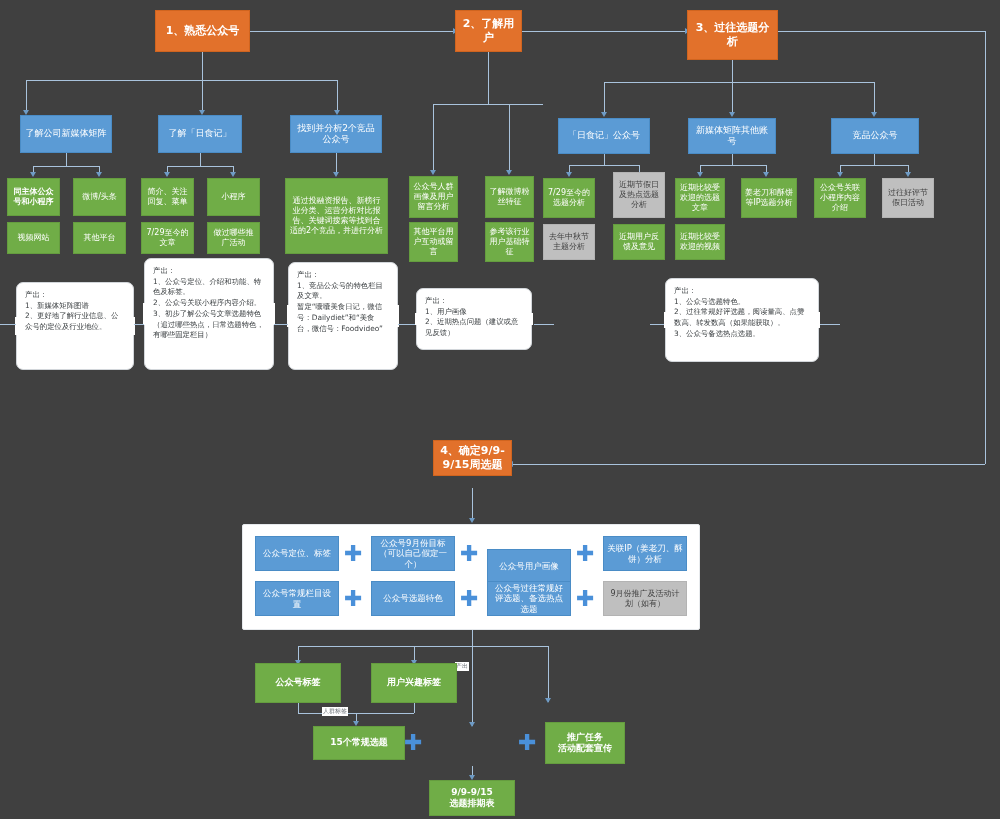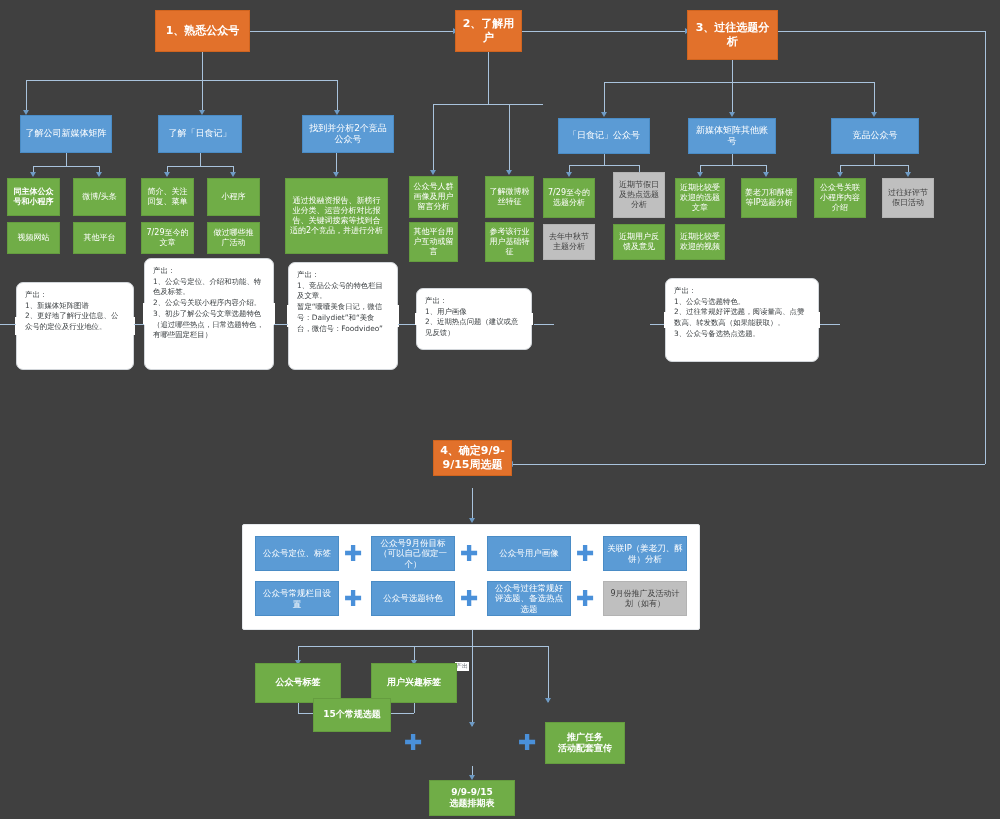--- a/index.html
+++ b/index.html
@@ -149,21 +149,21 @@
   <div class="ln lnh" style="left:26px;top:80px;width:311px;"></div>
   <div class="ln lnv" style="left:26px;top:80px;height:32px;"></div>
   <div class="ln lnv" style="left:202px;top:80px;height:32px;"></div>
   <div class="ln lnv" style="left:337px;top:80px;height:32px;"></div>
   <div class="arrow-d" style="left:23px;top:110px;"></div>
   <div class="arrow-d" style="left:199px;top:110px;"></div>
   <div class="arrow-d" style="left:334px;top:110px;"></div>
 
   <div class="node blue blue-big" style="left:20px;top:115px;width:92px;height:38px;">了解公司新媒体矩阵</div>
   <div class="node blue blue-big" style="left:158px;top:115px;width:84px;height:38px;">了解「日食记」</div>
-  <div class="node blue blue-big" style="left:290px;top:115px;width:92px;height:38px;margin-left:12px;">找到并分析2个竞品公众号</div>
+  <div class="node blue blue-big" style="left:290px;top:115px;width:92px;height:38px;">找到并分析2个竞品公众号</div>
 
   <div class="ln lnv" style="left:66px;top:153px;height:13px;"></div>
   <div class="ln lnh" style="left:33px;top:166px;width:66px;"></div>
   <div class="ln lnv" style="left:33px;top:166px;height:8px;"></div>
   <div class="ln lnv" style="left:99px;top:166px;height:8px;"></div>
   <div class="arrow-d" style="left:30px;top:172px;"></div>
   <div class="arrow-d" style="left:96px;top:172px;"></div>
   <div class="node green" style="left:7px;top:178px;width:53px;height:38px;font-weight:bold;">同主体公众号和小程序</div>
   <div class="node green" style="left:73px;top:178px;width:53px;height:38px;">微博/头条</div>
   <div class="node green" style="left:7px;top:222px;width:53px;height:32px;">视频网站</div>
@@ -270,21 +270,21 @@
   <div class="ln lnv" style="left:472px;top:488px;height:33px;"></div>
   <div class="arrow-d" style="left:469px;top:518px;"></div>
 
   <div class="panel" style="left:242px;top:524px;width:458px;height:106px;"></div>
 
   <div class="node blue" style="left:255px;top:536px;width:84px;height:35px;">公众号定位、标签</div>
   <div class="plus" style="left:344px;top:543px;">✚</div>
 
   <div class="node blue" style="left:371px;top:536px;width:84px;height:35px;">公众号9月份目标（可以自己假定一个）</div>
   <div class="plus" style="left:460px;top:543px;">✚</div>
-  <div class="node blue" style="left:487px;top:536px;width:84px;height:35px;">公众号用户画像</div>
+  <div class="node blue" style="left:487px;top:549px;width:84px;height:35px;">公众号用户画像</div>
   <div class="plus" style="left:576px;top:543px;">✚</div>
   <div class="node blue" style="left:603px;top:536px;width:84px;height:35px;">关联IP（姜老刀、酥饼）分析</div>
 
   <div class="node blue" style="left:255px;top:581px;width:84px;height:35px;">公众号常规栏目设置</div>
   <div class="plus" style="left:344px;top:588px;">✚</div>
   <div class="node blue" style="left:371px;top:581px;width:84px;height:35px;">公众号选题特色</div>
   <div class="plus" style="left:460px;top:588px;">✚</div>
   <div class="node blue" style="left:487px;top:581px;width:84px;height:35px;">公众号过往常规好评选题、备选热点选题</div>
   <div class="plus" style="left:576px;top:588px;">✚</div>
   <div class="node gray" style="left:603px;top:581px;width:84px;height:35px;">9月份推广及活动计划（如有）</div>
@@ -305,21 +305,21 @@
   <div class="node green green-big" style="left:371px;top:663px;width:86px;height:40px;">用户兴趣标签</div>
   <div class="node green green-big" style="left:255px;top:663px;width:86px;height:40px;">公众号标签</div>
 
   <div class="ln lnv" style="left:298px;top:703px;height:10px;"></div>
   <div class="ln lnv" style="left:414px;top:703px;height:10px;"></div>
   <div class="ln lnh" style="left:298px;top:713px;width:116px;"></div>
   <div class="ln lnv" style="left:356px;top:713px;height:11px;"></div>
   <div class="arrow-d" style="left:353px;top:721px;"></div>
   <span class="edge-label" style="left:322px;top:707px;">人群标签</span>
 
-  <div class="node green green-big" style="left:313px;top:698px;width:78px;height:34px;">15个常规选题</div>
+  <div class="node green green-big" style="left:313px;top:726px;width:92px;height:34px;">15个常规选题</div>
   <div class="plus" style="left:404px;top:732px;">✚</div>
   <div class="plus" style="left:518px;top:732px;">✚</div>
   <div class="node green green-big" style="left:545px;top:722px;width:80px;height:42px;white-space:pre-line;">推广任务
 活动配套宣传</div>
 
   <div class="ln lnv" style="left:472px;top:766px;height:12px;"></div>
   <div class="arrow-d" style="left:469px;top:775px;"></div>
   <div class="node green green-big" style="left:429px;top:780px;width:86px;height:36px;white-space:pre-line;">9/9-9/15
 选题排期表</div>
 

